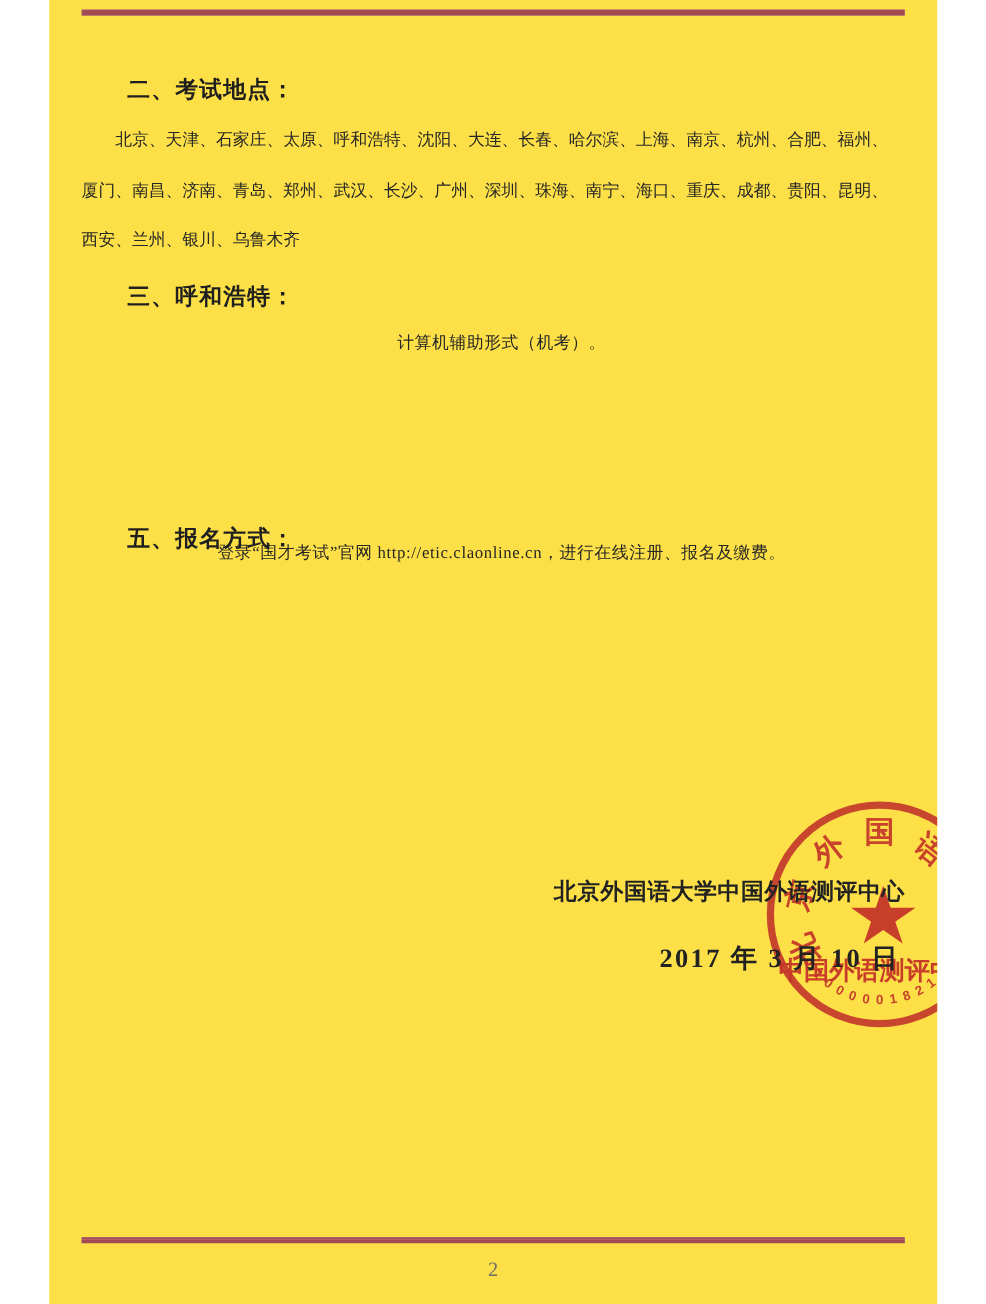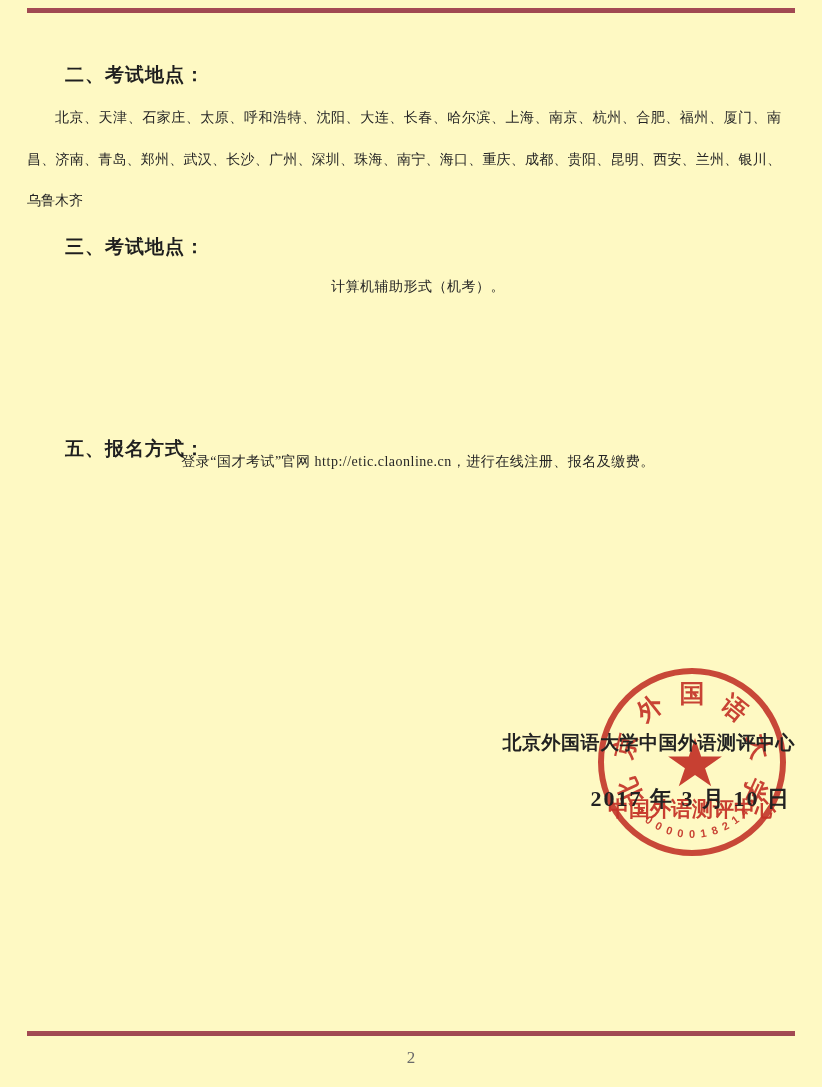--- a/index.html
+++ b/index.html
@@ -1,24 +1,24 @@
 <!DOCTYPE html>
 <html><head>
 <meta charset="utf-8">
 <style>
   * { box-sizing: border-box; margin: 0; padding: 0; }
   html, body { background: #ffffff; }
   body { font-family: "Liberation Serif", "DejaVu Serif", serif; }
 
   .page {
     position: relative;
-    width: 822px;
+    width: 740px;
     height: 1087px;
     margin: 0 auto;
-    background: #fef9c3;
+    background: #fde047;
     color: #262626;
     overflow: hidden;
     text-decoration: underline;
   }
 
   
   .rule {
     position: absolute;
     left: 27px;
     right: 27px;
@@ -162,21 +162,21 @@
 </head>
 <body>
 
 <div class="page">
 
   <div class="rule top"></div>
 
   <div class="sec-heading h1">二、考试地点：</div>
   <div class="sec-body b1">北京、天津、石家庄、太原、呼和浩特、沈阳、大连、长春、哈尔滨、上海、南京、杭州、合肥、福州、厦门、南昌、济南、青岛、郑州、武汉、长沙、广州、深圳、珠海、南宁、海口、重庆、成都、贵阳、昆明、西安、兰州、银川、乌鲁木齐</div>
 
-  <div class="sec-heading h2">三、考试地点：</div>
+  <div class="sec-heading h2">三、呼和浩特：</div>
   <div class="sec-body single b2">计算机辅助形式（机考）。</div>
 
 
   <div class="sec-heading h4">五、报名方式：</div>
   <div class="sec-body single b4">登录“国才考试”官网 http://etic.claonline.cn，进行在线注册、报名及缴费。</div>
 
   <div class="signature">
     <div class="org">北京外国语大学中国外语测评中心</div>
     <div class="date">2017 年 3 月 10 日</div>
   </div>

